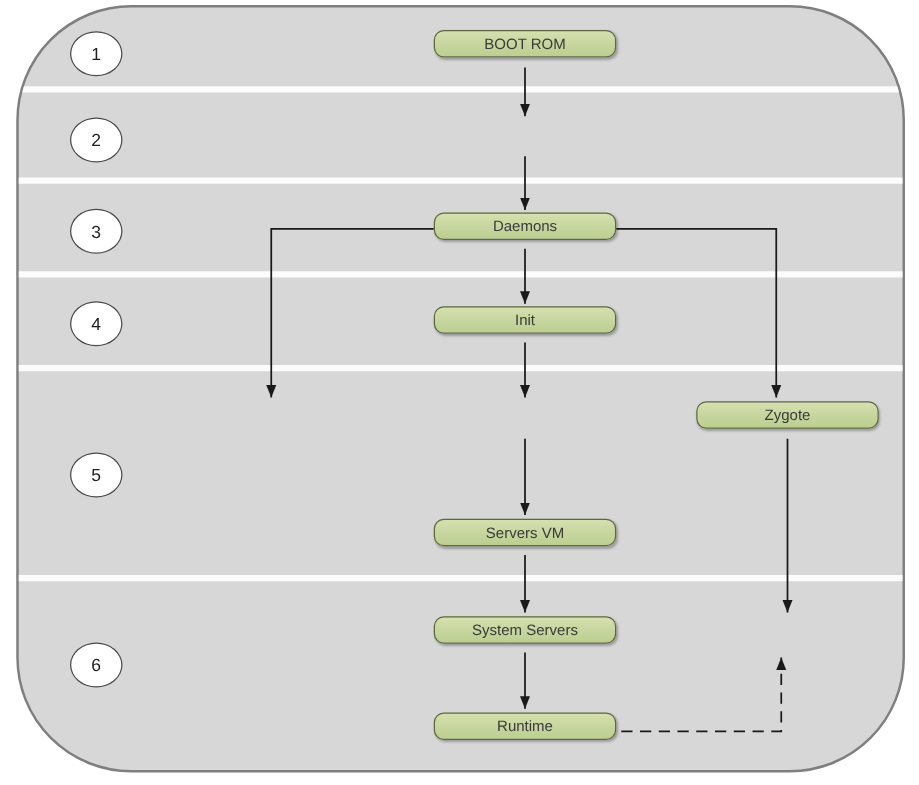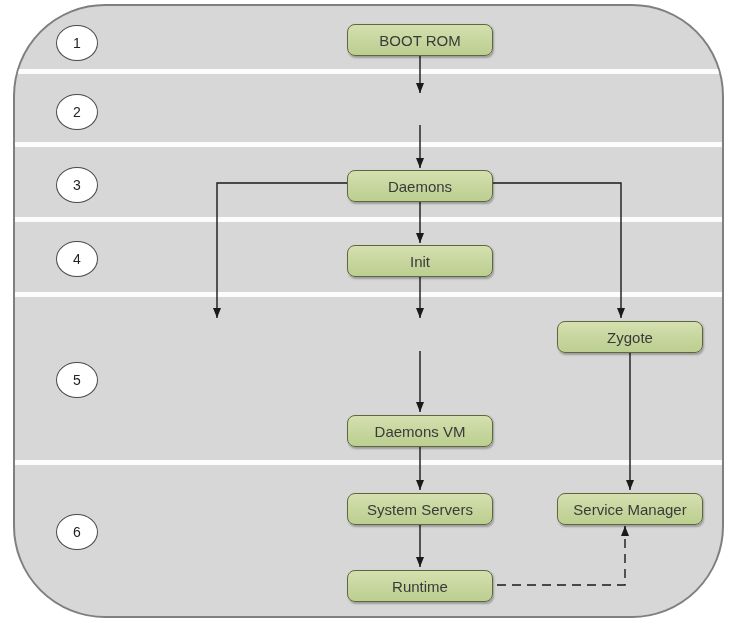--- a/index.html
+++ b/index.html
@@ -30,27 +30,27 @@
     width: 42px; height: 36px;
     box-sizing: border-box;
     border-radius: 50%;
     background: #ffffff;
     border: 1.5px solid #4a4a4a;
     display: flex; align-items: center; justify-content: center;
     font-size: 14px; color: #222222;
   }
   .node {
     position: absolute;
-    width: 146px; height: 32px;
+    width: 146px; height: 22px;
     box-sizing: border-box;
     border: 1.5px solid var(--node-border, #5e673d);
     border-radius: 8px;
     background: linear-gradient(180deg, #d5e0af 0%, var(--node-fill, #c6d59d) 55%, #bccf90 100%);
     display: flex; align-items: center; justify-content: center;
-    font-size: 15px; color: #3a3a3a;
+    font-size: 12px; color: #3a3a3a;
     box-shadow: 1px 1.5px 2px rgba(0,0,0,0.28);
   }
   .arrows {
     position: absolute; left: 0; top: 0;
     width: 735px; height: 628px;
     pointer-events: none;
   }
 </style>
 </head>
 <body>
@@ -111,25 +111,22 @@
   <div class="node" style="left:347px; top:170px">
       <span>Daemons</span>
     </div>
   <div class="node" style="left:347px; top:245px">
       <span>Init</span>
     </div>
   <div class="node" style="left:557px; top:321px">
       <span>Zygote</span>
     </div>
   <div class="node" style="left:347px; top:415px">
-      <span>Daemons VM</span>
+      <span>Servers VM</span>
     </div>
   <div class="node" style="left:347px; top:493px">
       <span>System Servers</span>
-    </div>
-  <div class="node" style="left:557px; top:493px">
-      <span>Service Manager</span>
     </div>
   <div class="node" style="left:347px; top:570px">
       <span>Runtime</span>
     </div>
 
 </div>
 
 </body></html>

